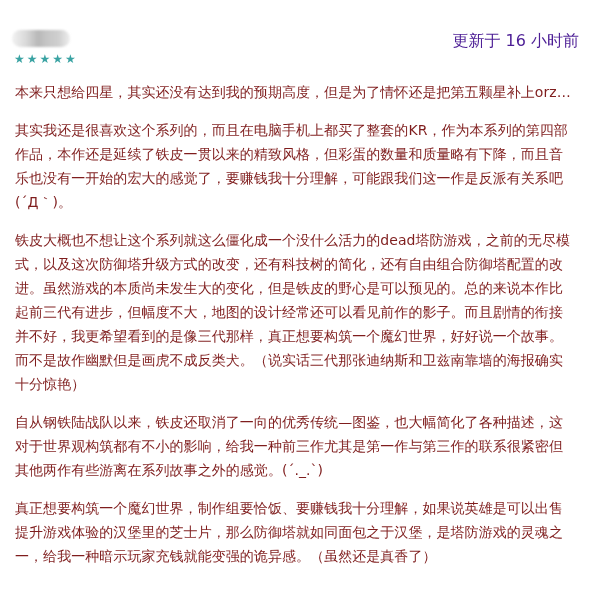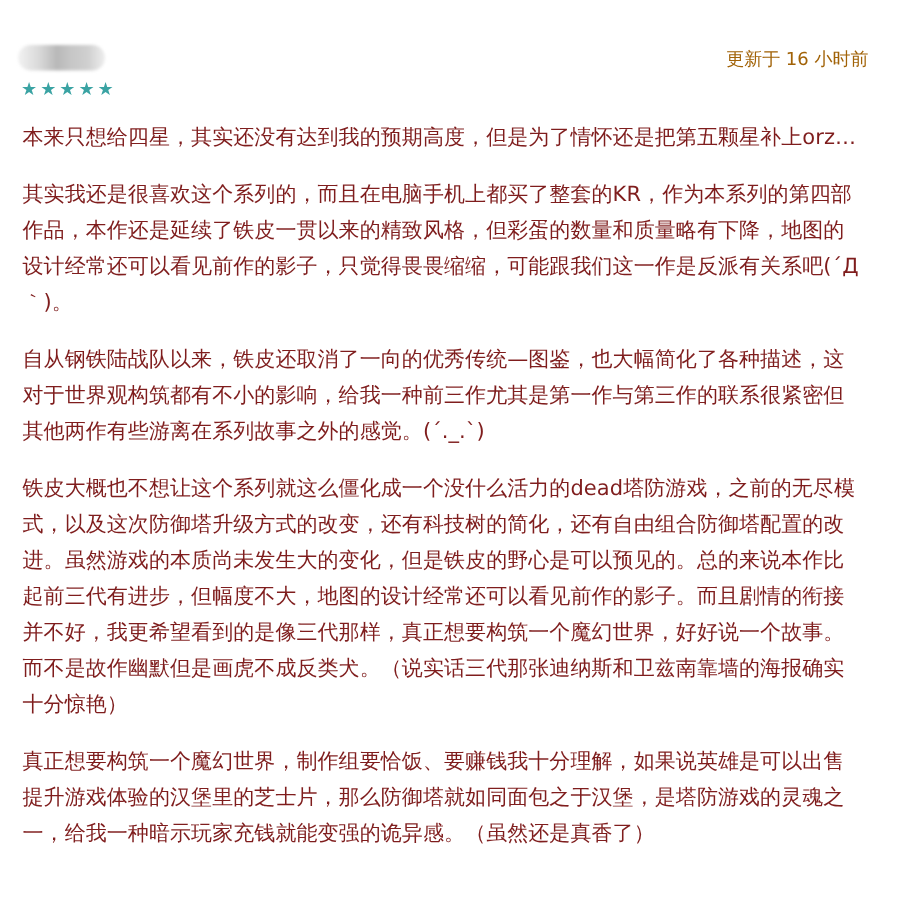--- a/index.html
+++ b/index.html
@@ -3,39 +3,39 @@
 <meta charset="utf-8">
 <style>
   html, body { margin:0; padding:0; background:#ffffff; }
   body { width:607px; height:605px; overflow:hidden; position:relative;
          font-family:"DejaVu Sans", "Liberation Sans", sans-serif; color:#333333; }
   .header { position:absolute; left:0; top:0; width:607px; height:75px; }
   .avatar-blur { position:absolute; left:12px; top:30px; width:58px; height:17px; border-radius:9px;
      background:linear-gradient(90deg,#f2f2f2 0%,#d8d8d8 25%,#b8b8b8 45%,#c6c6c6 60%,#cfcfcf 80%,#eeeeee 100%); filter:blur(1px); }
   .stars { position:absolute; left:14px; top:53px; display:flex; gap:2px; }
   .star { font-size:12px; line-height:12px; color:#3aa3a3; }
-  .timestamp { position:absolute; right:28px; top:31px; font-size:12px; color:#a16207; }
+  .timestamp { position:absolute; right:28px; top:31px; font-size:16px; color:#4c1d95; }
   .content { position:absolute; left:15px; top:80px; width:560px; }
   .para { margin:0 0 14px 0; font-size:14px; line-height:24px; color:#7f1d1d; letter-spacing:0.05px; word-break:break-all; }
 </style>
 </head>
 <body>
 
 <div class="header">
   <div class="avatar-blur"></div>
   <div class="stars">
     <span class="star">★</span>
     <span class="star">★</span>
     <span class="star">★</span>
     <span class="star">★</span>
     <span class="star">★</span>
   </div>
   <div class="timestamp">更新于 16 小时前</div>
 </div>
 
 <div class="content">
   <p class="para">本来只想给四星，其实还没有达到我的预期高度，但是为了情怀还是把第五颗星补上orz…</p>
-  <p class="para">其实我还是很喜欢这个系列的，而且在电脑手机上都买了整套的KR，作为本系列的第四部作品，本作还是延续了铁皮一贯以来的精致风格，但彩蛋的数量和质量略有下降，地图的设计经常还可以看见前作的影子，只觉得畏畏缩缩，可能跟我们这一作是反派有关系吧(´Д｀)。</p>
+  <p class="para">其实我还是很喜欢这个系列的，而且在电脑手机上都买了整套的KR，作为本系列的第四部作品，本作还是延续了铁皮一贯以来的精致风格，但彩蛋的数量和质量略有下降，而且音乐也没有一开始的宏大的感觉了，要赚钱我十分理解，可能跟我们这一作是反派有关系吧(´Д｀)。</p>
+  <p class="para">铁皮大概也不想让这个系列就这么僵化成一个没什么活力的dead塔防游戏，之前的无尽模式，以及这次防御塔升级方式的改变，还有科技树的简化，还有自由组合防御塔配置的改进。虽然游戏的本质尚未发生大的变化，但是铁皮的野心是可以预见的。总的来说本作比起前三代有进步，但幅度不大，地图的设计经常还可以看见前作的影子。而且剧情的衔接并不好，我更希望看到的是像三代那样，真正想要构筑一个魔幻世界，好好说一个故事。而不是故作幽默但是画虎不成反类犬。（说实话三代那张迪纳斯和卫兹南靠墙的海报确实十分惊艳）</p>
   <p class="para">自从钢铁陆战队以来，铁皮还取消了一向的优秀传统—图鉴，也大幅简化了各种描述，这对于世界观构筑都有不小的影响，给我一种前三作尤其是第一作与第三作的联系很紧密但其他两作有些游离在系列故事之外的感觉。(´._.`)</p>
-  <p class="para">铁皮大概也不想让这个系列就这么僵化成一个没什么活力的dead塔防游戏，之前的无尽模式，以及这次防御塔升级方式的改变，还有科技树的简化，还有自由组合防御塔配置的改进。虽然游戏的本质尚未发生大的变化，但是铁皮的野心是可以预见的。总的来说本作比起前三代有进步，但幅度不大，地图的设计经常还可以看见前作的影子。而且剧情的衔接并不好，我更希望看到的是像三代那样，真正想要构筑一个魔幻世界，好好说一个故事。而不是故作幽默但是画虎不成反类犬。（说实话三代那张迪纳斯和卫兹南靠墙的海报确实十分惊艳）</p>
   <p class="para">真正想要构筑一个魔幻世界，制作组要恰饭、要赚钱我十分理解，如果说英雄是可以出售提升游戏体验的汉堡里的芝士片，那么防御塔就如同面包之于汉堡，是塔防游戏的灵魂之一，给我一种暗示玩家充钱就能变强的诡异感。（虽然还是真香了）</p>
 
 </div>
 
 </body></html>

